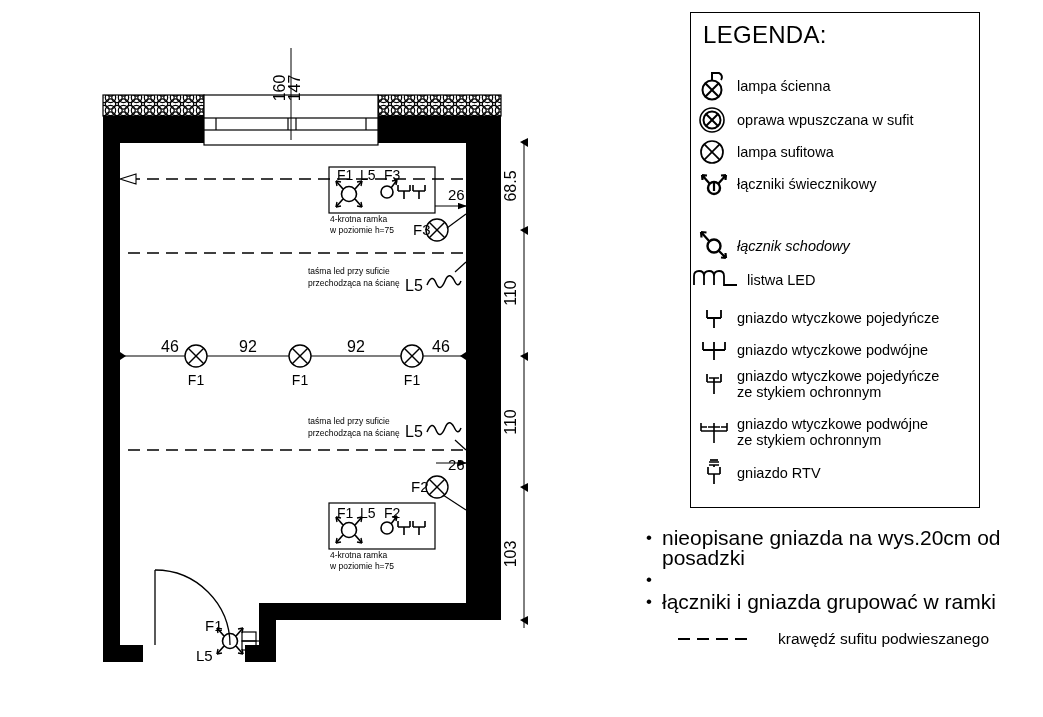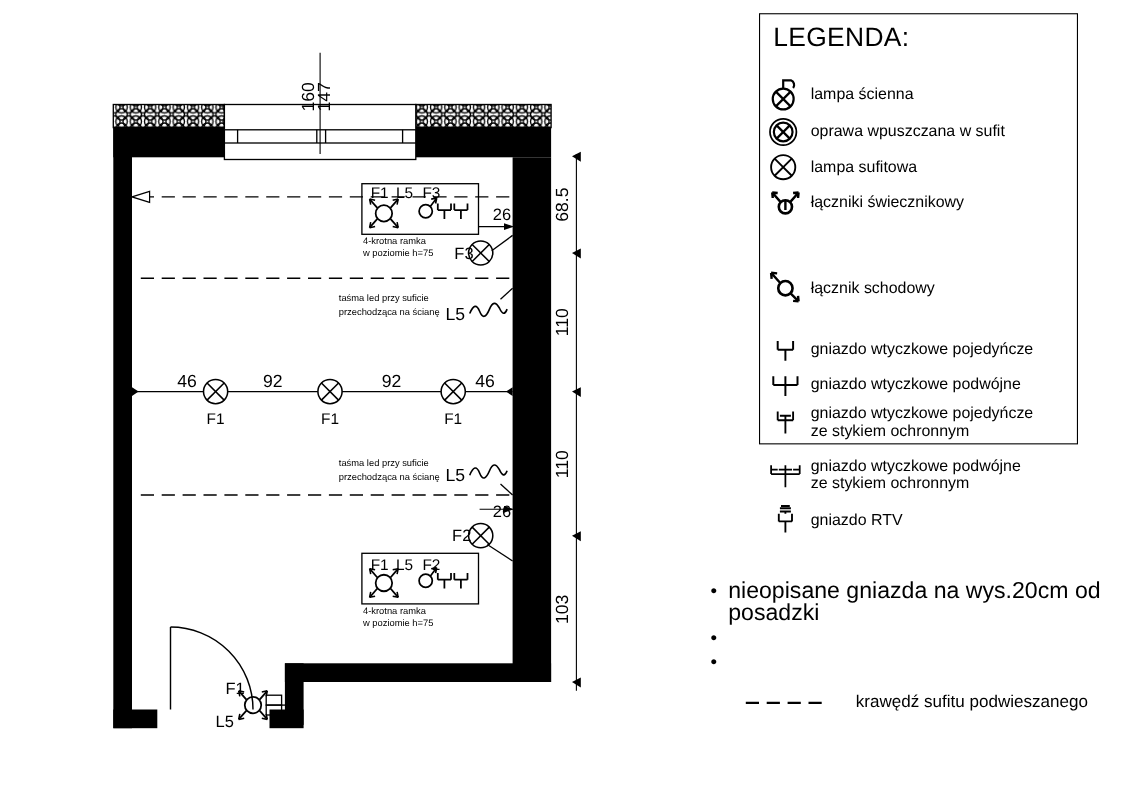--- a/index.html
+++ b/index.html
@@ -1,20 +1,20 @@
 <!DOCTYPE html>
 <html><head>
 <meta charset="utf-8">
 <style>
   html,body{margin:0;padding:0;background:#ffffff;}
   body{width:1043px;height:717px;position:relative;overflow:hidden;
        font-family:"Liberation Sans",sans-serif;color:#000;}
   svg{display:block;}
   #plan{position:absolute;left:0;top:0;width:660px;height:717px;}
-  #legendbox{position:absolute;left:690px;top:12px;width:290px;height:392px;
+  #legendbox{position:absolute;left:690px;top:12px;width:290px;height:496px;
              border:1.5px solid #000;box-sizing:border-box;background:#fff;}
   .lg-title{position:absolute;left:12px;top:8px;font-size:24px;letter-spacing:.3px;}
   .lg-row{position:absolute;left:0;width:100%;display:flex;align-items:center;}
   .lg-sym{width:46px;min-width:46px;display:flex;justify-content:center;align-items:center;}
   .lg-txt{font-size:14.5px;line-height:16px;}
   .notes{position:absolute;left:636px;top:528px;width:400px;}
   .note-li{display:flex;align-items:flex-start;margin-bottom:2px;}
   .bullet{width:26px;min-width:26px;text-align:center;font-size:17px;line-height:20px;}
   .note-txt{font-size:21px;line-height:20px;}
   .ceil-legend{position:absolute;left:676px;top:630px;display:flex;align-items:center;}
@@ -287,31 +287,39 @@
         <circle cx="19" cy="19" r="6" fill="none" stroke="#000" stroke-width="2.4"></circle>
         <path d="M19,13 L19,22" stroke="#000" stroke-width="2.2"></path>
         <path d="M14.5,14.5 L7,6 M7,6 l0.5,5 M7,6 l5,0.5" stroke="#000" stroke-width="2.2" fill="none"></path>
         <path d="M23.5,14.5 L31,6 M31,6 l-5,0.5 M31,6 l-0.5,5" stroke="#000" stroke-width="2.2" fill="none"></path>
       </svg>
     </div>
     <div class="lg-txt">łączniki świecznikowy</div>
   </div>
 
 
-  <div class="lg-row" style="top:233px;">
+  <div class="lg-row" style="top:217px;font-style:italic;">
     <div class="lg-sym">
       <svg width="38" height="32" viewBox="0 0 38 32">
         <circle cx="19" cy="16" r="6.5" fill="none" stroke="#000" stroke-width="2.4"></circle>
         <path d="M14.5,11.5 L6,2 M6,2 l0.5,5.5 M6,2 l5.5,0.5" stroke="#000" stroke-width="2.2" fill="none"></path>
         <path d="M23.5,20.5 L31,28 M31,28 l-5,-0.5 M31,28 l-0.5,-5" stroke="#000" stroke-width="2.2" fill="none"></path>
       </svg>
     </div>
     <div class="lg-txt">łącznik schodowy</div>
   </div>
 
+  <div class="lg-row" style="top:256px;">
+    <div class="lg-sym" style="width:56px;min-width:56px;">
+      <svg width="56" height="22" viewBox="0 0 56 22">
+        <path d="M3,16 L3,7 q0,-5 5,-5 q5,0 5,5 L13,16 L13,7 q0,-5 5,-5 q5,0 5,5 L23,16 L23,7 q0,-5 5,-5 q5,0 5,5 L33,16 L46,16" fill="none" stroke="#000" stroke-width="1.8" stroke-linejoin="miter"></path>
+      </svg>
+    </div>
+    <div class="lg-txt">listwa LED</div>
+  </div>
 
   <div class="lg-row" style="top:292px;">
     <div class="lg-sym">
       <svg width="30" height="26" viewBox="0 0 30 26">
         <path d="M15,13 L15,23 M8,13 L22,13 M8,13 L8,5 M22,13 L22,5" fill="none" stroke="#000" stroke-width="1.8"></path>
       </svg>
     </div>
     <div class="lg-txt">gniazdo wtyczkowe pojedyńcze</div>
   </div>
 
@@ -364,20 +372,21 @@
 <div class="notes">
   <div class="note-li">
     <span class="bullet">•</span>
     <span class="note-txt">nieopisane gniazda na wys.20cm od posadzki</span>
   </div>
   <div class="note-li">
     <span class="bullet">•</span>
   </div>
   <div class="note-li">
     <span class="bullet">•</span>
+    <span class="note-txt">łączniki i gniazda grupować w ramki</span>
   </div>
 </div>
 
 <div class="ceil-legend">
   <svg width="78" height="14" viewBox="0 0 78 14">
     <line x1="2" y1="7" x2="76" y2="7" stroke="#000" stroke-width="2" stroke-dasharray="12 7"></line>
   </svg>
   <span class="ceil-txt">krawędź sufitu podwieszanego</span>
 </div>
 

